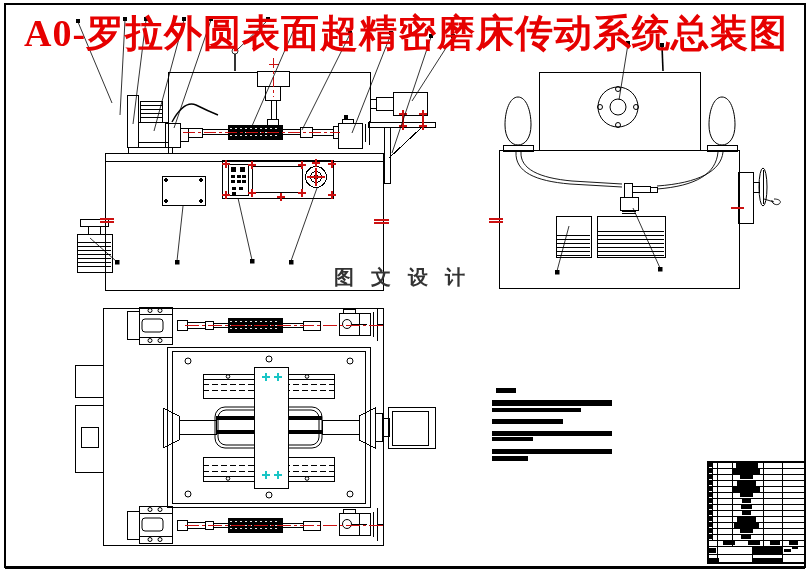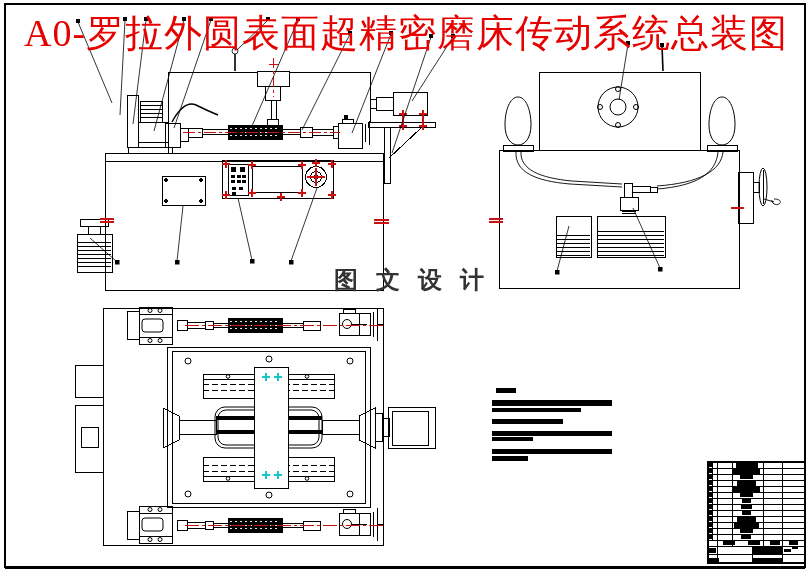--- a/index.html
+++ b/index.html
@@ -5,28 +5,28 @@
   html,body{margin:0;padding:0;background:#fff;}
   .sheet{
     position:relative;width:810px;height:575px;background:#ffffff;
     overflow:hidden;font-family:"Liberation Serif", serif;
     outline:1px solid #c9c9c9;
   }
   .drawing-svg{position:absolute;left:0;top:0;}
   .main-title{
     position:absolute;left:10px;top:10px;width:792px;height:46px;
     font-family:"Liberation Serif", serif;
-    font-size:38px;font-weight:normal;color:#e60000;
+    font-size:38px;font-weight:bold;color:#e60000;
     letter-spacing:1px;white-space:nowrap;text-align:center;
     line-height:46px;z-index:5;
   }
   .watermark{
     position:absolute;left:334px;top:264px;width:160px;height:30px;
     font-family:"Liberation Serif", serif;
-    font-size:24px;color:#333333;letter-spacing:6px;white-space:nowrap;
+    font-size:20px;color:#333333;letter-spacing:6px;white-space:nowrap;
     z-index:4;font-weight:600;
   }
 </style>
 </head>
 <body>
 
 <div class="sheet">
 
   <div class="main-title">A0-罗拉外圆表面超精密磨床传动系统总装图</div>
   <div class="watermark">图 文 设 计</div>

